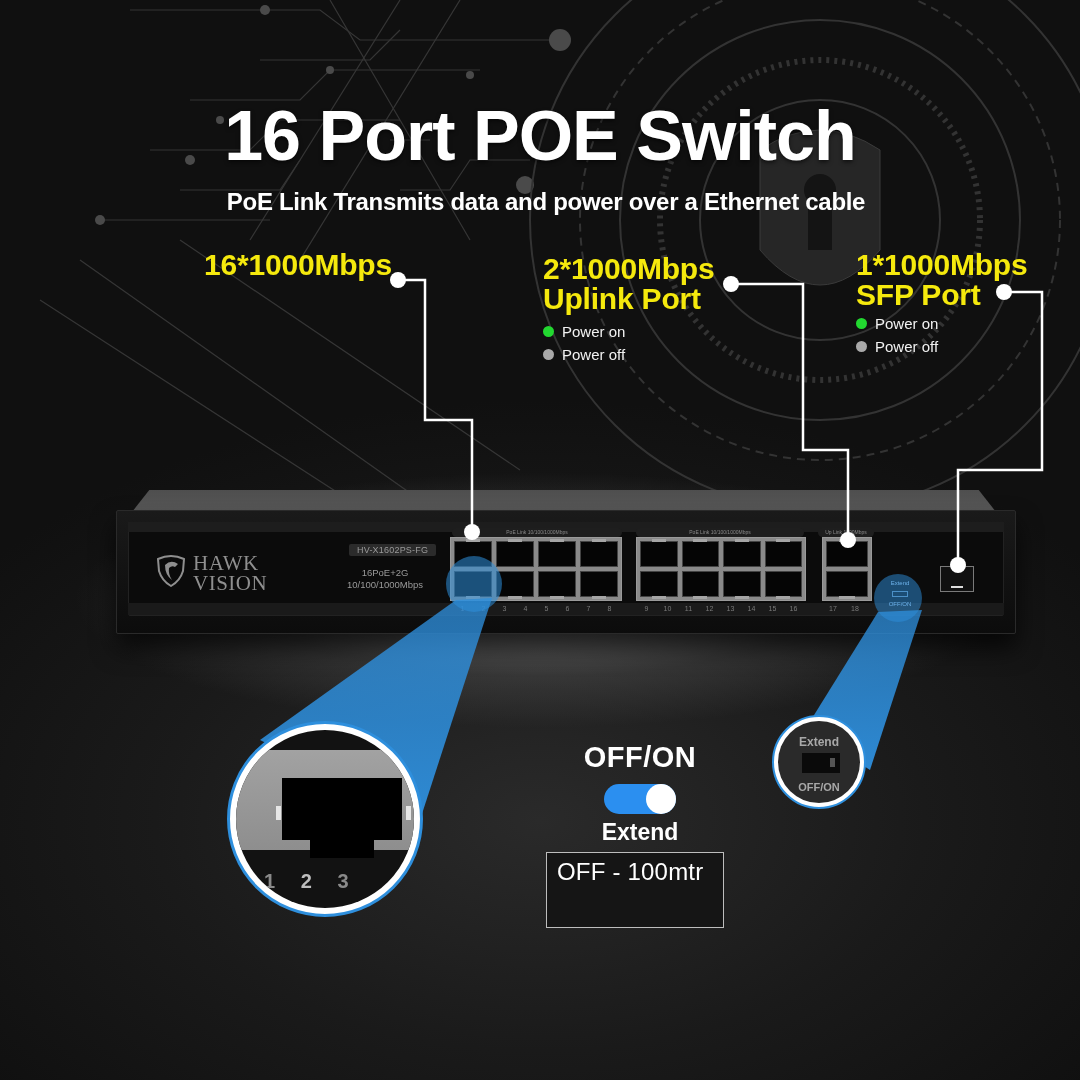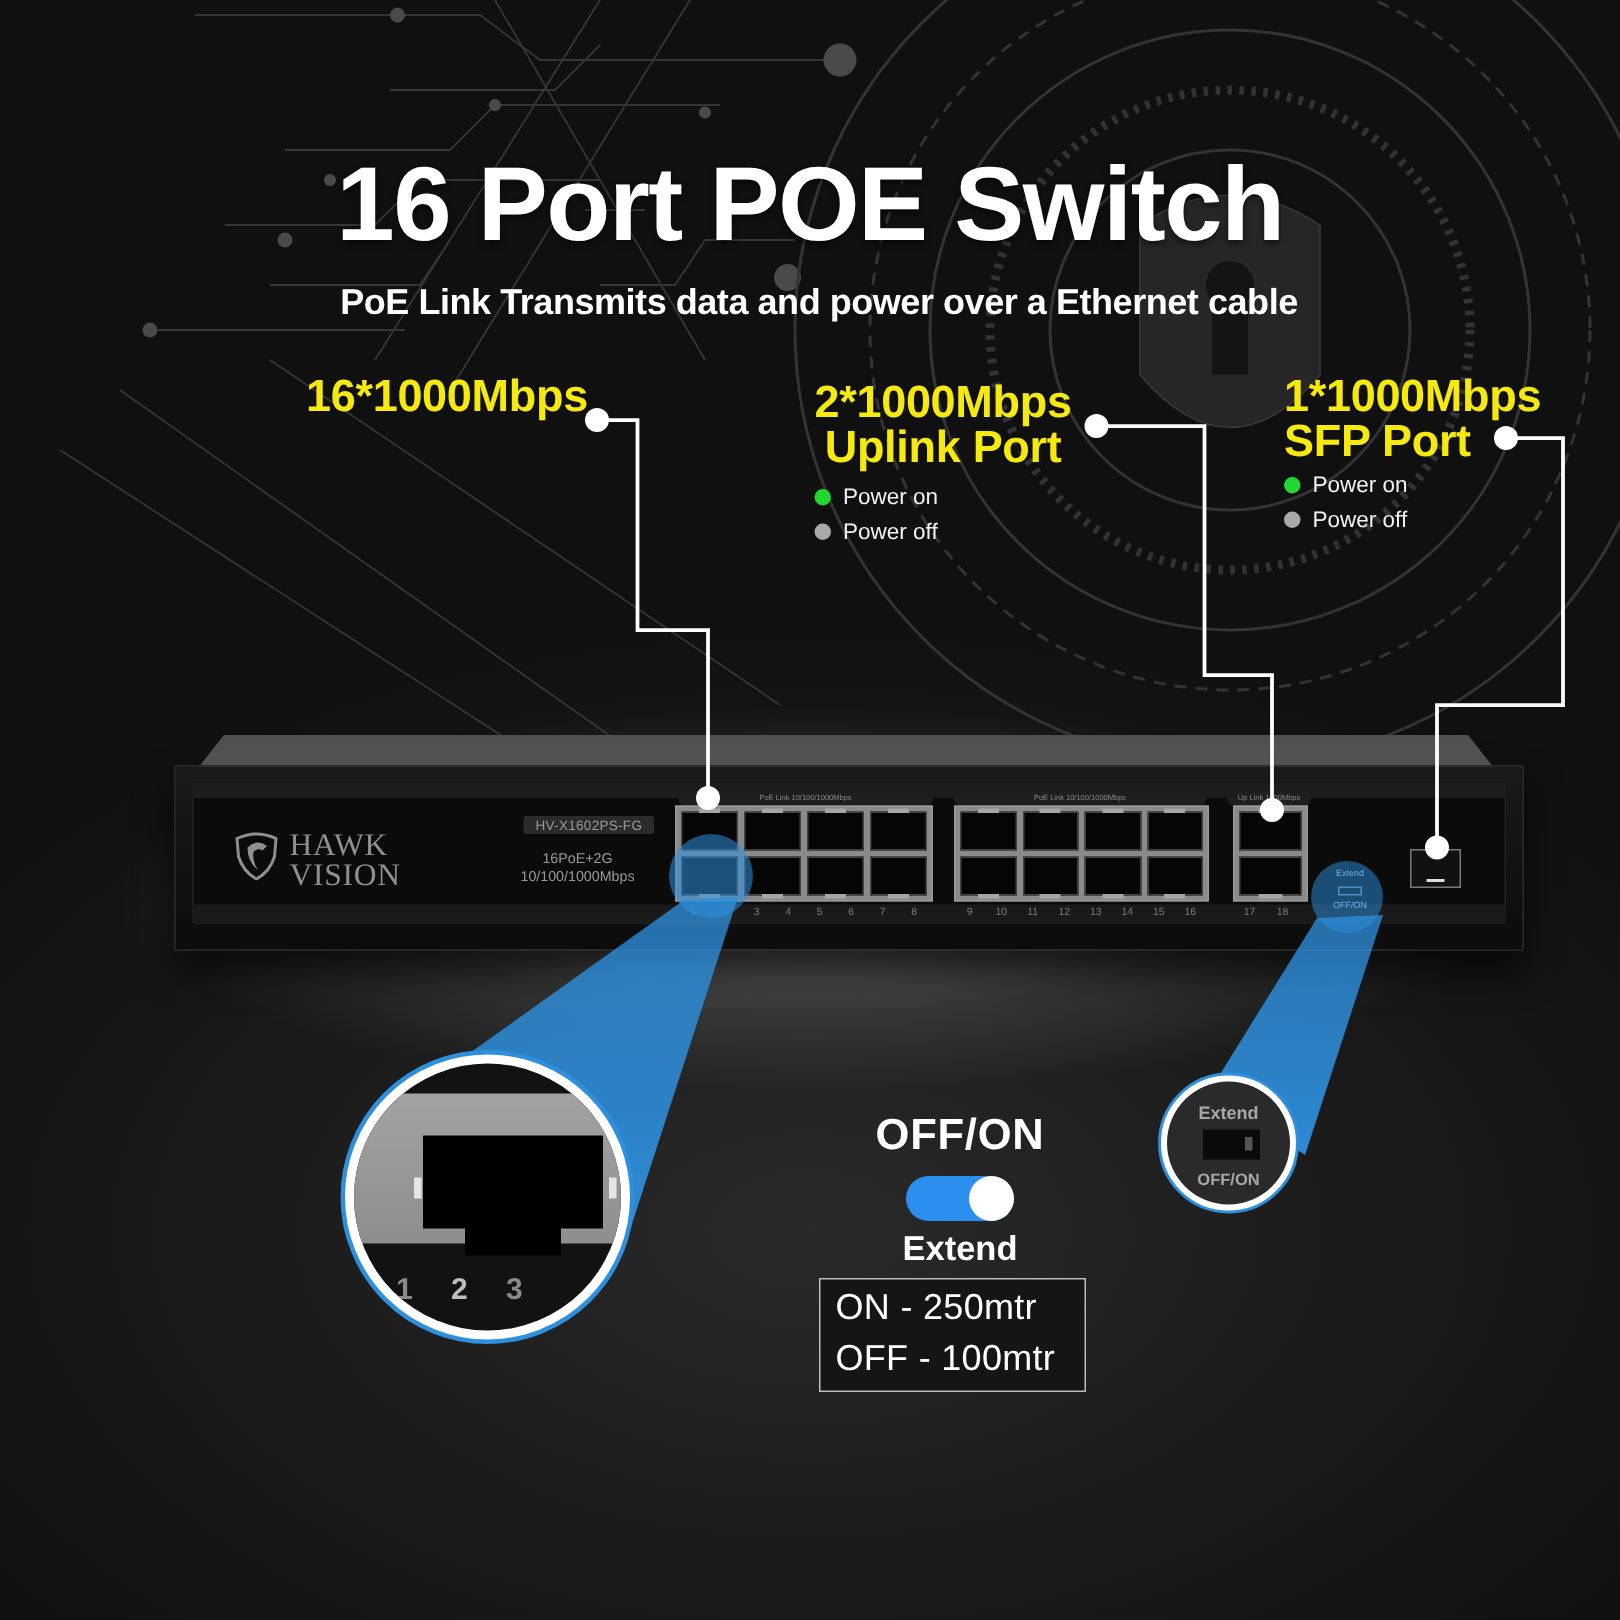--- a/index.html
+++ b/index.html
@@ -82,21 +82,21 @@
     position: absolute; left: 940px; top: 566px; width: 34px; height: 26px;
     background: #111; border: 1px solid #7a7a7a;
   }
   .sfp::after { content: ""; position: absolute; left: 10px; bottom: 3px; width: 12px; height: 2px; background: #ddd; }
 
   .extend-mini { position: absolute; left: 880px; top: 578px; width: 40px; text-align: center; font-size: 6px; color: #aad2f6; line-height: 11px; }
 
   .beam { position: absolute; left: 0; top: 0; width: 1080px; height: 1080px; pointer-events: none; }
 
   .zoom-circle-port {
-    position: absolute; left: 227px; top: 700px; width: 196px; height: 196px; border-radius: 50%;
+    position: absolute; left: 227px; top: 721px; width: 196px; height: 196px; border-radius: 50%;
     background: #fff; border: 3px solid #2e8fdd; padding: 6px; overflow: hidden; text-align: center;
   }
   .zoom-circle-port .inner { width: 100%; height: 100%; border-radius: 50%; background: #121212; position: relative; overflow: hidden; }
   .zoom-circle-port .grey { position: absolute; left: 0; top: 20px; width: 100%; height: 100px; background: linear-gradient(#a2a2a2, #8e8e8e); }
   .zoom-circle-port .hole { position: absolute; left: 46px; top: 48px; width: 120px; height: 62px; background: #000; }
   .zoom-circle-port .hole-tab { position: absolute; left: 74px; top: 108px; width: 64px; height: 20px; background: #000; }
   .zoom-circle-port .led { position: absolute; top: 76px; width: 5px; height: 14px; background: #e6e6e6; }
   .zoom-circle-port .nums { position: absolute; left: 28px; top: 140px; font-size: 20px; font-weight: 700; color: #8a8a8a; word-spacing: 20px; }
   .zoom-circle-port .nums .b { color: #bdbdbd; }
 
@@ -168,21 +168,21 @@
     <circle cx="820" cy="190" r="16" fill="#141414"></circle>
   </svg>
 
   <div class="title">16 Port POE Switch</div>
   <div class="subtitle">PoE Link Transmits data and power over a Ethernet cable</div>
 
   <div class="feature" style="left:204px; top:250px;">
     <div class="h1">16*1000Mbps</div>
   </div>
 
-  <div class="feature" style="left:543px; top:254px;text-align:center;">
+  <div class="feature" style="left:543px; top:254px;">
     <div class="h1">2*1000Mbps</div>
     <div class="h2">Uplink Port</div>
     <div class="legend">
       <div class="legend-item">
         <span class="dot" style="background:#22d830"></span>
         <span>Power on</span>
       </div>
       <div class="legend-item">
         <span class="dot" style="background:#a9a9a9"></span>
         <span>Power off</span>
@@ -345,16 +345,15 @@
 
   <div class="toggle-block">
     <div class="toggle-title">OFF/ON</div>
     <div class="toggle">
       <div class="knob"></div>
     </div>
     <div class="toggle-caption">Extend</div>
   </div>
 
   <div class="range-box">
-    <div class="line">ON - 250mtr</div>
     <div class="line">OFF - 100mtr</div>
   </div>
 </div>
 
 </body></html>

